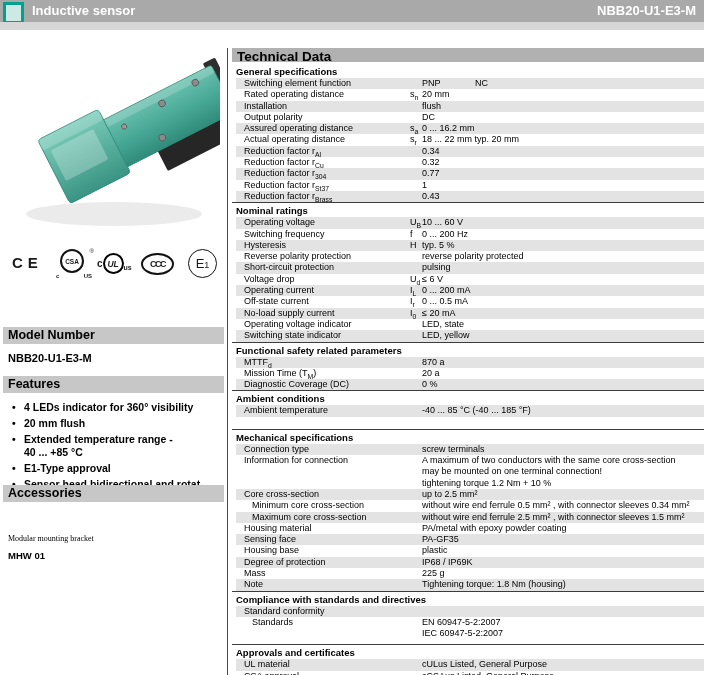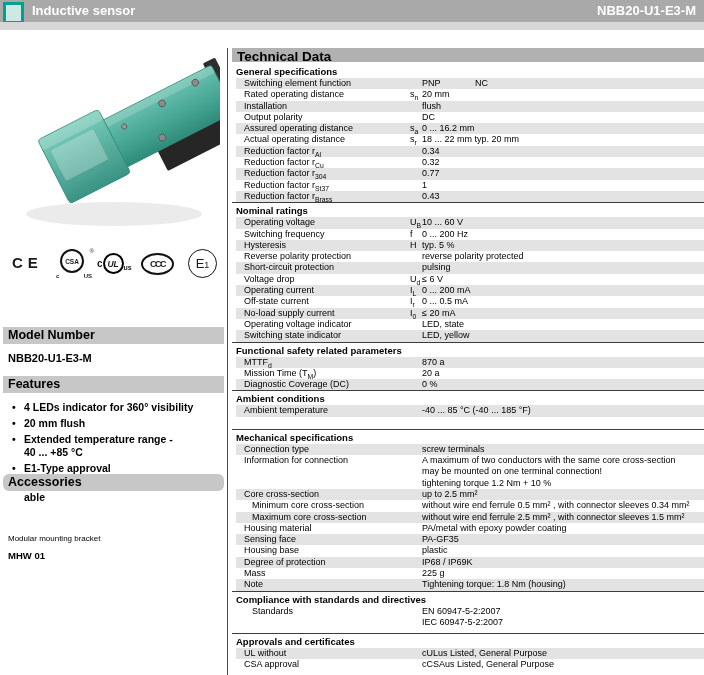--- a/index.html
+++ b/index.html
@@ -49,23 +49,23 @@
   .e1-e{font-size:13px;} .e1-one{font-size:9px;margin-top:3px;}
 
   .lbar{position:absolute;left:3px;width:221px;height:17px;background:var(--leftbar);
         font-weight:bold;font-size:12.5px;line-height:17px;padding-left:5px;box-sizing:border-box;}
   .bar-model{top:297px;}
   .model-value{position:absolute;left:8px;top:322px;font-weight:bold;font-size:11px;}
   .bar-features{top:346px;}
   .features-list{position:absolute;left:8px;top:371px;width:214px;}
   .feat{display:flex;margin-bottom:3px;font-weight:bold;font-size:10.5px;line-height:13px;}
   .bullet{flex:0 0 16px;padding-left:4px;box-sizing:border-box;}
-  .bar-acc{top:444px;border-radius:6px;}
+  .bar-acc{top:455px;}
   .acc-name{position:absolute;left:8px;top:492px;font-weight:bold;font-size:9.5px;margin-top:28px;}
-  .acc-desc{position:absolute;left:8px;top:504px;font-size:8px;}
+  .acc-desc{position:absolute;left:8px;top:504px;font-size:8px;font-family:Liberation Serif, serif;}
 
   
   .right-col{position:absolute;left:232px;top:48px;width:472px;}
   .td-bar{height:14px;background:var(--tdbar);font-weight:bold;font-size:13.5px;line-height:18px;
           padding-left:5px;box-sizing:border-box;}
   .tsec{font-weight:bold;font-size:9.5px;padding:2px 0 1px 4px;}
   .tsec.bordered{border-top:1px solid var(--rule);}
   .tsec.first{padding-top:4px;}
   .trow{display:flex;margin-left:4px;font-size:9px;line-height:11.3px;min-height:11.3px;}
   .trow.stripe{background:var(--stripe);}
@@ -436,32 +436,39 @@
           </div>
         </div>
         <div class="trow stripe">
           <div class="tl">Note</div>
           <div class="ts"></div>
           <div class="tv">
             <div class="tvl">Tightening torque: 1.8 Nm (housing)</div>
           </div>
         </div>
         <div class="tsec bordered">Compliance with standards and directives</div>
+        <div class="trow stripe">
+          <div class="tl">Standard conformity</div>
+          <div class="ts"></div>
+          <div class="tv">
+            <div class="tvl"></div>
+          </div>
+        </div>
         <div class="trow">
           <div class="tl ind1">Standards</div>
           <div class="ts"></div>
           <div class="tv">
             <div class="tvl">EN 60947-5-2:2007</div>
             <div class="tvl">IEC 60947-5-2:2007</div>
           </div>
         </div>
         <div style="height: 5px;"></div>
         <div class="tsec bordered">Approvals and certificates</div>
         <div class="trow stripe">
-          <div class="tl">UL without</div>
+          <div class="tl">UL material</div>
           <div class="ts"></div>
           <div class="tv">
             <div class="tvl">cULus Listed, General Purpose</div>
           </div>
         </div>
         <div class="trow">
           <div class="tl">CSA approval</div>
           <div class="ts"></div>
           <div class="tv">
             <div class="tvl">cCSAus Listed, General Purpose</div>

